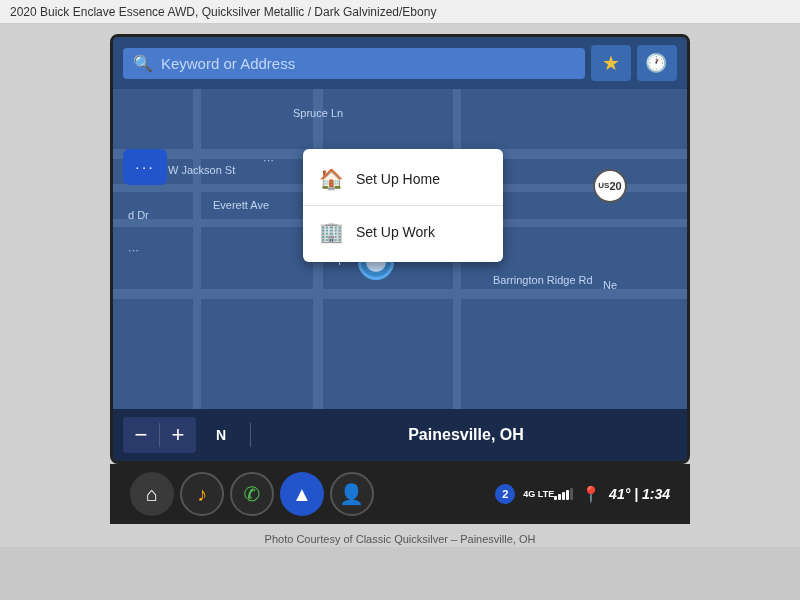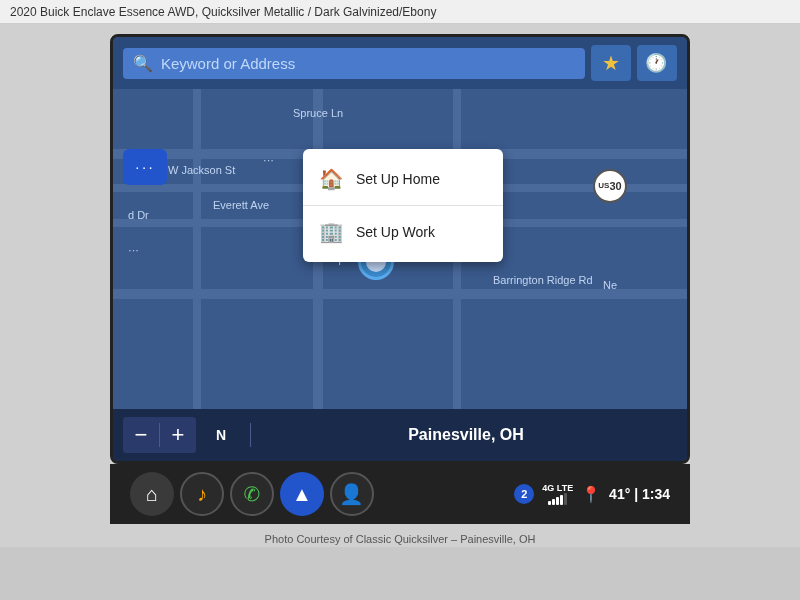--- a/index.html
+++ b/index.html
@@ -347,21 +347,20 @@
       font-weight: bold;
       width: 20px;
       height: 20px;
       border-radius: 50%;
       display: flex;
       align-items: center;
       justify-content: center;
     }
     .lte-area {
       display: flex;
-      flex-direction: column;
       align-items: center;
       font-size: 10px;
       color: white;
     }
     .lte-text { font-size: 9px; font-weight: bold; }
     .signal-bars {
       display: flex;
       gap: 1px;
       align-items: flex-end;
       height: 12px;
@@ -374,20 +373,21 @@
     .signal-bar.filled { background: white; }
     .signal-bar.empty { background: #555; }
     .location-icon-area {
       font-size: 16px;
       color: #aaa;
     }
     .temp-time {
       font-size: 14px;
       font-weight: bold;
       color: white;
+      font-style: italic;
     }
 
     
     .photo-credit {
       text-align: center;
       font-size: 11px;
       color: #555;
       padding: 4px 0 2px;
       background: #d0d0d0;
     }
@@ -453,21 +453,21 @@
           <span class="dropdown-item-text">Set Up Work</span>
         </div>
       </div>
 
       <div class="location-pin">
         <div class="location-pin-inner"></div>
       </div>
 
       <div class="route-shield">
         <span class="route-shield-num">US</span>
-        <span class="route-shield-label">30</span>
+        <span class="route-shield-label">20</span>
       </div>
     </div>
 
     <div class="nav-bottom-bar">
       <div class="zoom-controls">
         <div class="zoom-btn">−</div>
         <div class="zoom-divider"></div>
         <div class="zoom-btn">+</div>
       </div>
       <div class="compass-area">

